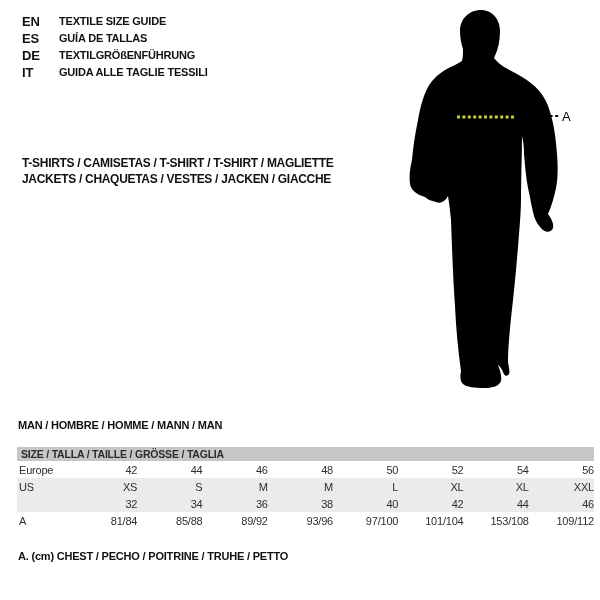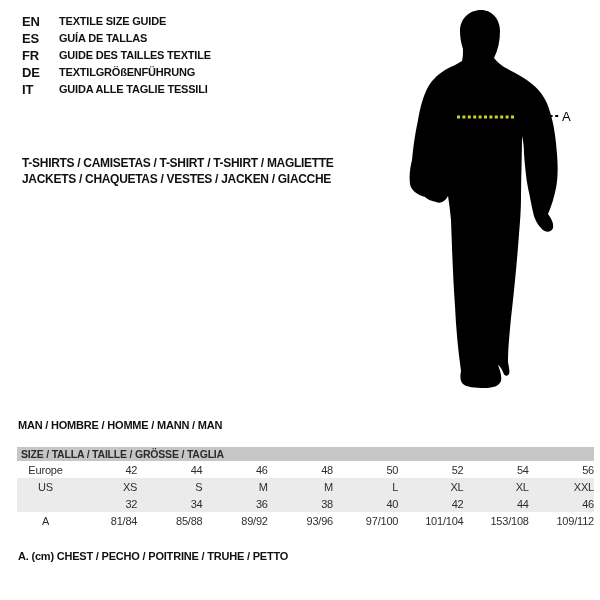--- a/index.html
+++ b/index.html
@@ -23,42 +23,38 @@
   .size-table{position:absolute;left:17px;top:447px;width:577px;}
   .t-header{
     height:14px;line-height:14px;background:#c6c6c6;color:#2b2b2b;
     font-size:10.5px;font-weight:bold;letter-spacing:-0.2px;padding-left:4px;
   }
   .trow{
     display:grid;grid-template-columns:55px repeat(8,1fr);
     height:17px;align-items:center;font-size:11px;color:#2e2e2e;letter-spacing:-0.2px;
   }
   .trow.stripe{background:#ebebeb;gap:16px;}
-  .tlabel{text-align:center;padding-left:2px;}
+  .tlabel{text-align:left;padding-left:2px;}
   .tcell{text-align:right;}
   
   .footnote{position:absolute;left:18px;top:550px;font-size:11px;font-weight:bold;letter-spacing:-0.2px;}
 </style>
 </head>
 <body>
 
 <div class="canvas">
 
   <div class="lang-block">
     <div class="lang-row">
       <span class="lang-code">EN</span>
       <span class="lang-title">TEXTILE SIZE GUIDE</span>
     </div>
     <div class="lang-row">
       <span class="lang-code">ES</span>
       <span class="lang-title">GUÍA DE TALLAS</span>
-    </div>
-    <div class="lang-row">
-      <span class="lang-code">FR</span>
-      <span class="lang-title">GUIDE DES TAILLES TEXTILE</span>
     </div>
     <div class="lang-row">
       <span class="lang-code">DE</span>
       <span class="lang-title">TEXTILGRÖßENFÜHRUNG</span>
     </div>
     <div class="lang-row">
       <span class="lang-code">IT</span>
       <span class="lang-title">GUIDA ALLE TAGLIE TESSILI</span>
     </div>
   </div>

